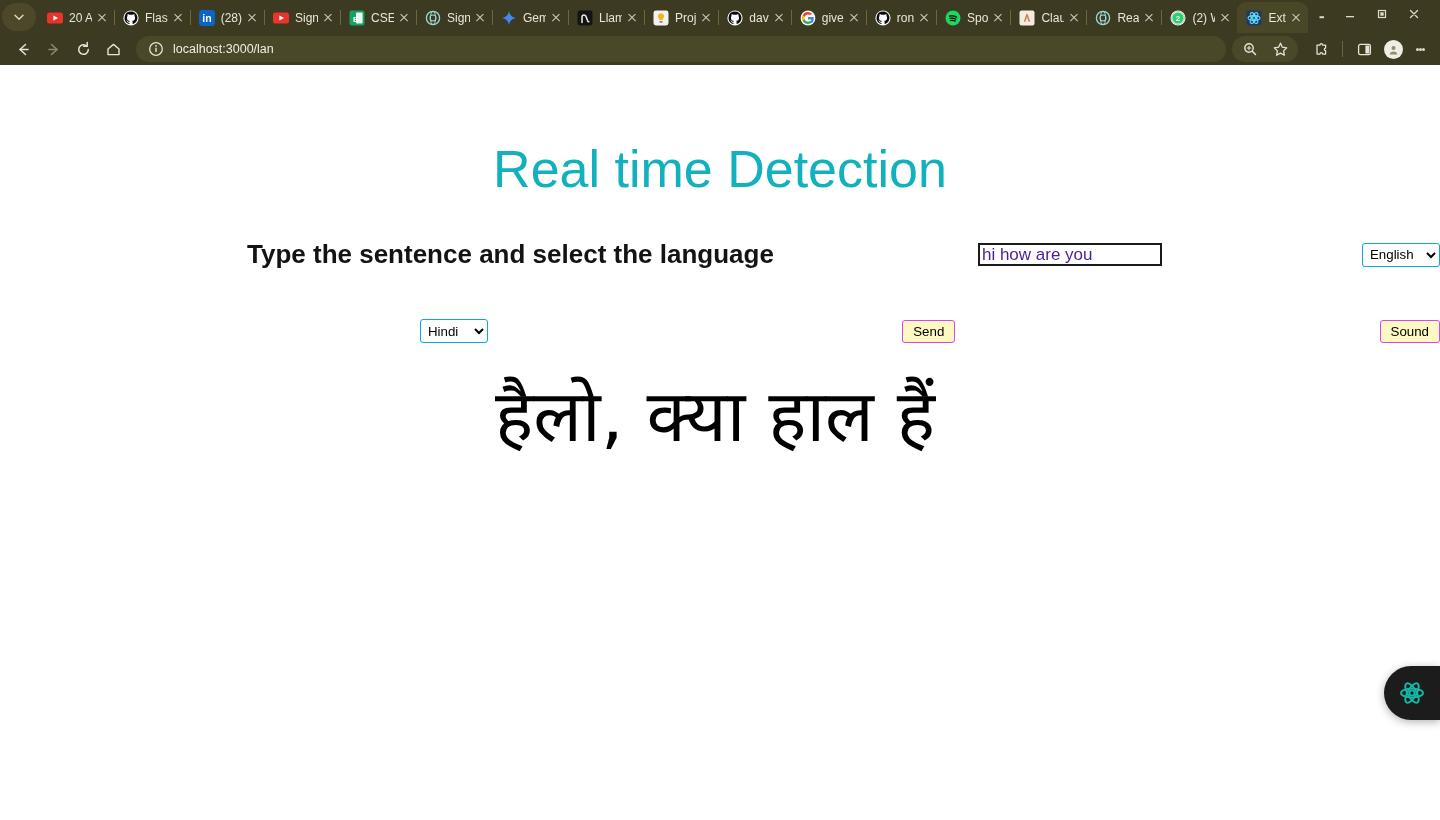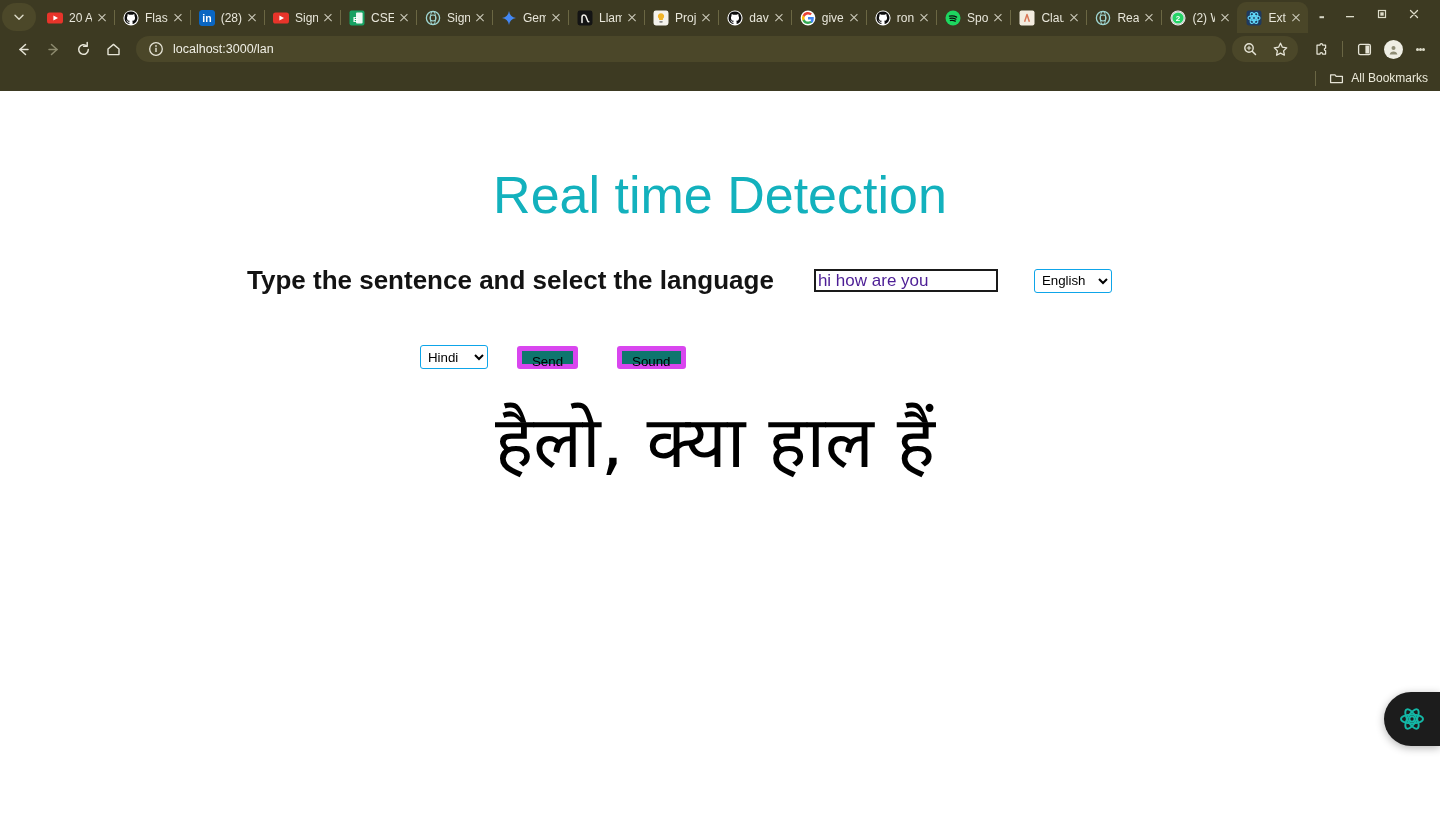--- a/index.html
+++ b/index.html
@@ -226,20 +226,21 @@
     font-size: 52px;
     font-weight: 400;
     margin: 0;
     padding-top: 78px;
     line-height: 1;
     letter-spacing: 0px;
   }
   .row {
     display: flex;
     align-items: center;
+    justify-content: space-between;
   }
   .row1 {
     margin-top: 44px;
     padding-left: 247px;
   }
   .row1 .lbl {
     font-size: 26px;
     font-weight: bold;
     color: #131313;
     white-space: nowrap;
@@ -278,22 +279,22 @@
     font-size: 20px;
     font-weight: bold;
     color: #131313;
     white-space: nowrap;
   }
   .sel-hindi { margin-left: 31px; width: 68px; }
   .btn {
     font-family: "Liberation Sans", sans-serif;
     font-size: 13.3px;
     color: #000;
-    background: #0f766e;
-    border: 5px solid #d946ef;
+    background: #fef9c3;
+    border: 1px solid #d946ef;
     border-radius: 3px;
     padding: 2px 10px;
     height: 23px;
     box-sizing: border-box;
     line-height: 17px;
   }
   .btn-send { margin-left: 29px; }
   .btn-sound { margin-left: 39px; }
   .output-text {
     margin-top: 28px;
@@ -623,29 +624,20 @@
         </svg>
       </div>
       <div class="kebab">
         <i></i>
         <i></i>
         <i></i>
       </div>
     </div>
   </div>
 
-  <div class="bookbar">
-    <div class="bb-sep"></div>
-    <div class="bb-item">
-      <svg width="15" height="15" viewBox="0 0 15 15">
-        <path d="M1.6 3.8 H6 l1.2 1.5 H13.4 V11.6 H1.6 Z" fill="none" stroke="#e6e4d6" stroke-width="1.25" stroke-linejoin="round"></path>
-      </svg>
-      <span class="bb-label">All Bookmarks</span>
-    </div>
-  </div>
 
   <div class="page">
 
     <h1 class="page-title">Real time Detection</h1>
 
     <div class="row row1">
       <span class="lbl">Type the sentence and select the language</span>
       <input class="text-input" type="text" value="hi how are you" style="">
       <select class="sel sel-english" id="sel-input-lang"><option value="English">English</option><option value="Hindi">Hindi</option><option value="Spanish">Spanish</option><option value="French">French</option><option value="German">German</option></select>
     </div>

